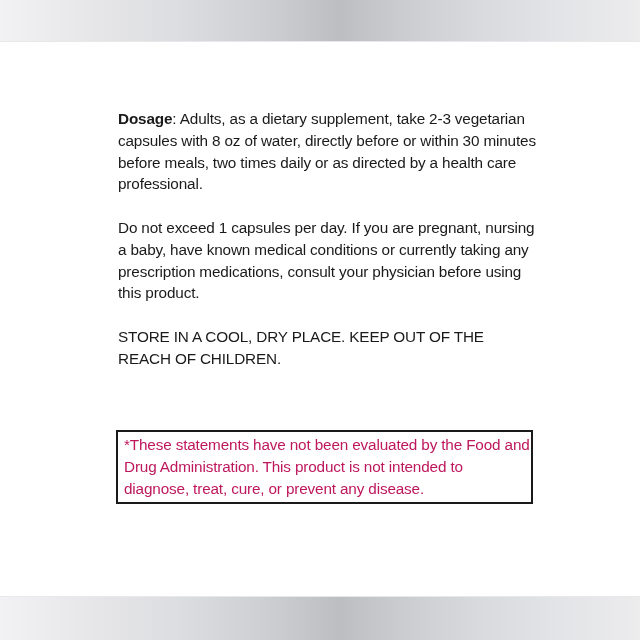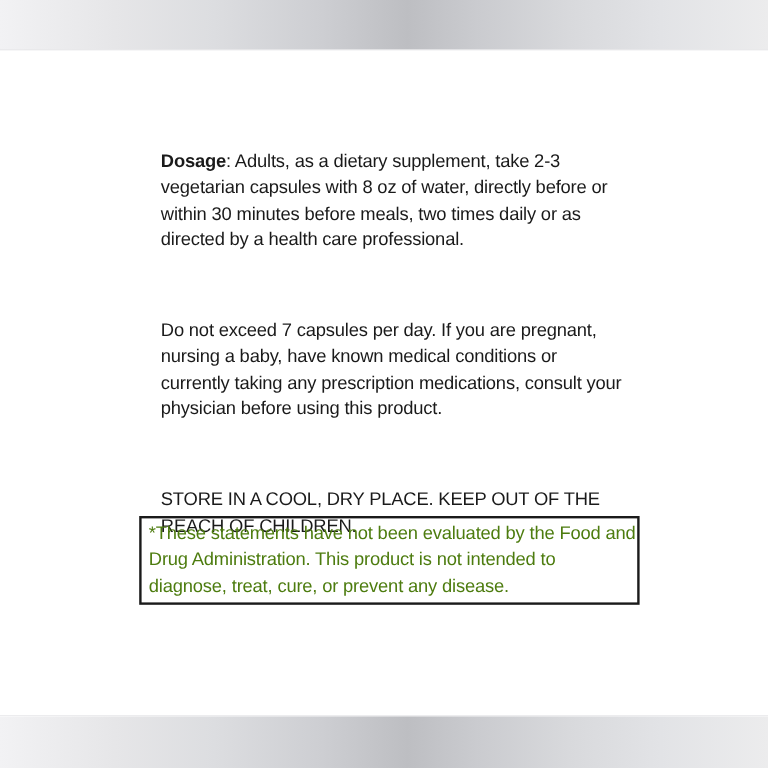--- a/index.html
+++ b/index.html
@@ -43,21 +43,21 @@
       width: 420px;
       font-size: 15.3px;
       line-height: 21.8px;
       letter-spacing: -0.15px;
     }
     .heading {
       font-weight: bold;
       margin: 0;
     }
     .para {
-      margin: 16px;
+      margin: 0;
     }
     .gap {
       height: 21.8px;
     }
     .label-bold {
       font-weight: bold;
     }
     .disclaimer-box {
       position: absolute;
       left: 116px;
@@ -68,33 +68,33 @@
       box-sizing: content-box;
       padding: 0;
     }
     .disclaimer-text {
       margin: 0;
       padding: 2px 0 0 6px;
       font-family: "Liberation Sans", "DejaVu Sans", sans-serif;
       font-size: 15.3px;
       line-height: 21.8px;
       letter-spacing: -0.15px;
-      color: #4d7c0f;
+      color: #be185d;
     }
   </style>
 </head>
 <body>
 
 <div class="page">
   <div class="band band-top"></div>
 
   <div class="content">
     <p class="para"><span class="label-bold">Dosage</span><span>: Adults, as a dietary supplement, take 2-3 vegetarian capsules with 8 oz of water, directly before or within 30 minutes before meals, two times daily or as directed by a health care professional.</span></p>
     <div class="gap"></div>
-    <p class="para">Do not exceed 7 capsules per day. If you are pregnant, nursing a baby, have known medical conditions or currently taking any prescription medications, consult your physician before using this product.</p>
+    <p class="para">Do not exceed 1 capsules per day. If you are pregnant, nursing a baby, have known medical conditions or currently taking any prescription medications, consult your physician before using this product.</p>
     <div class="gap"></div>
     <p class="para">STORE IN A COOL, DRY PLACE. KEEP OUT OF THE REACH OF CHILDREN.</p>
   </div>
 
   <div class="disclaimer-box">
     <p class="disclaimer-text">*These statements have not been evaluated by the Food and Drug Administration. This product is not intended to diagnose, treat, cure, or prevent any disease.</p>
   </div>
 
   <div class="band band-bottom"></div>
 </div>

